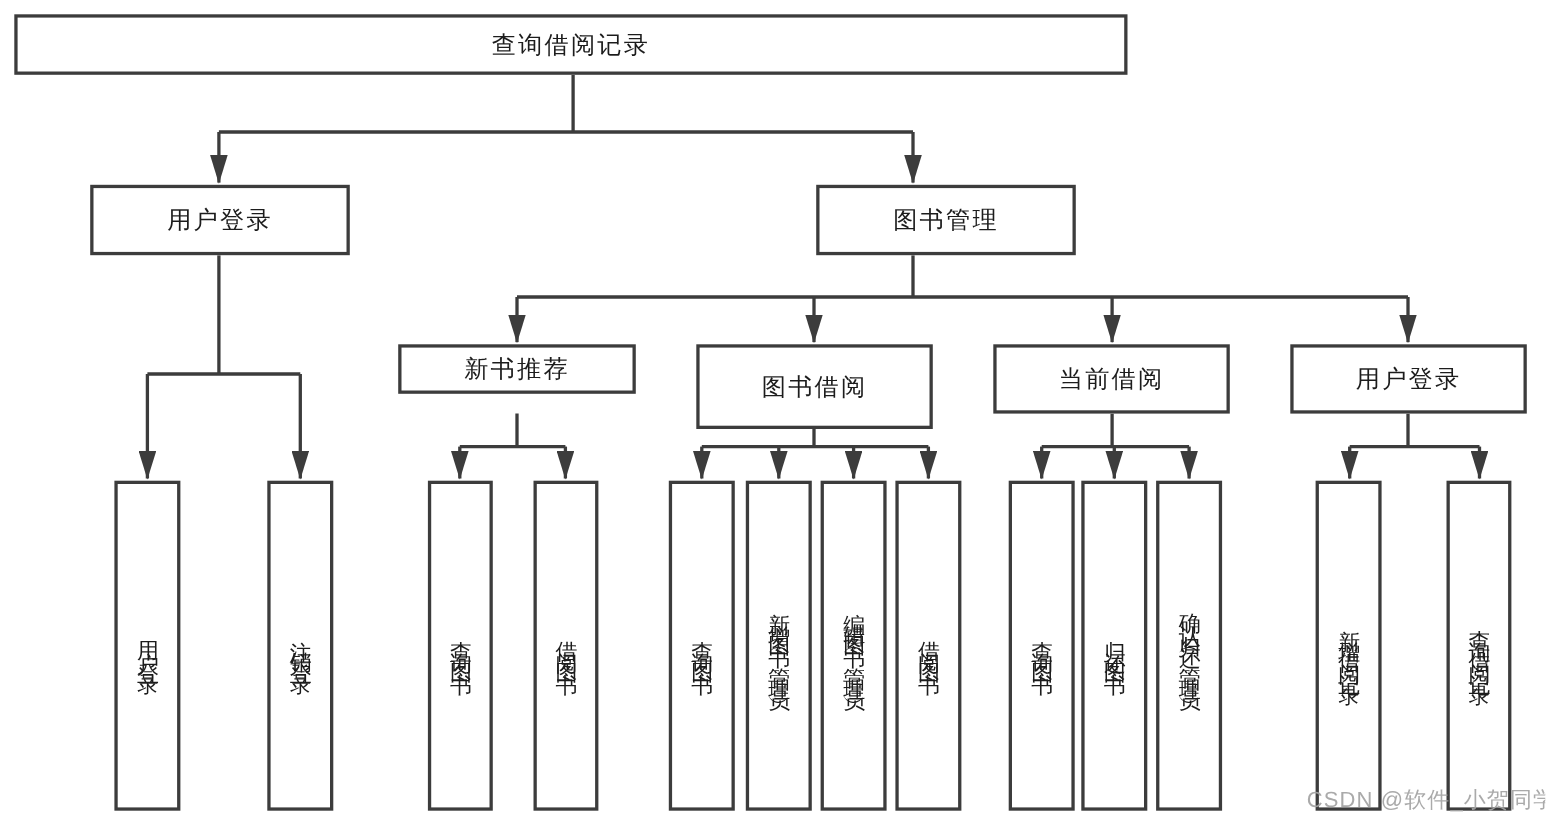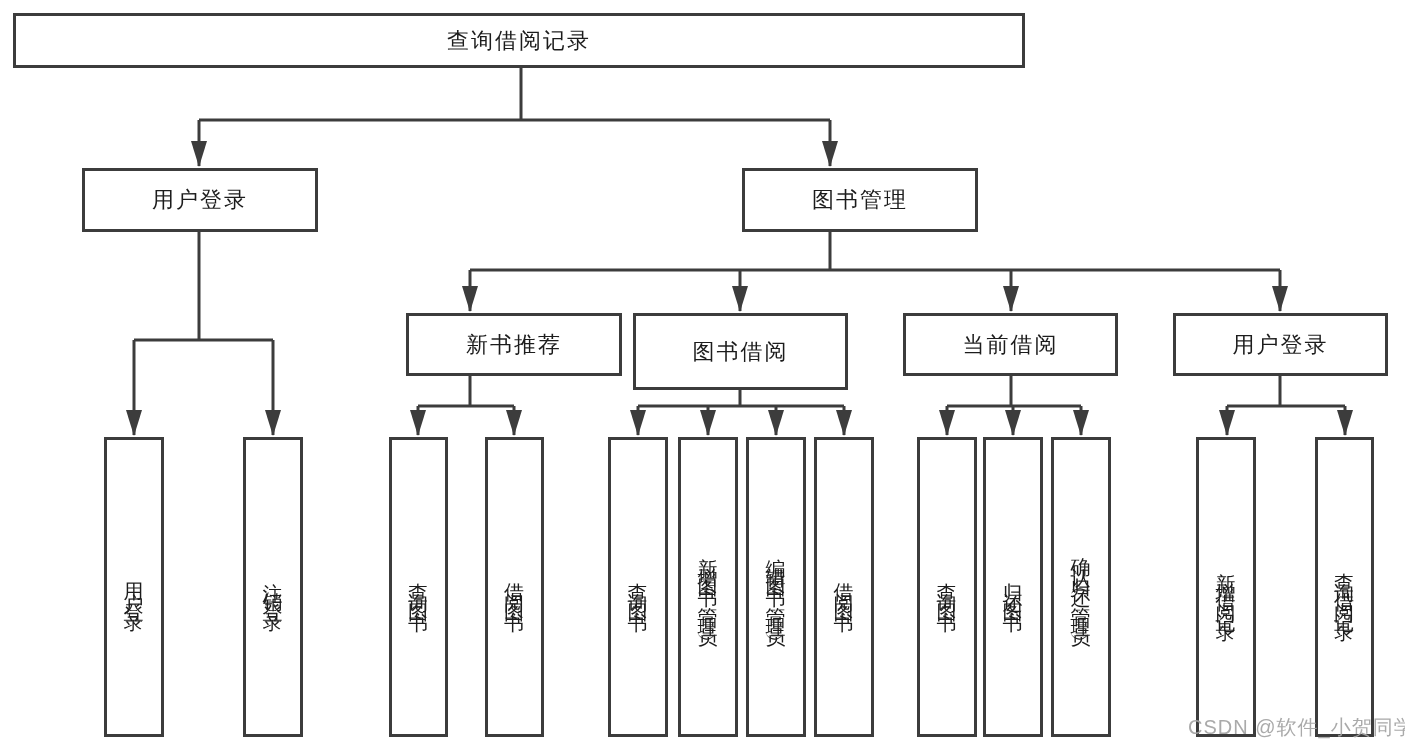--- a/index.html
+++ b/index.html
@@ -28,21 +28,21 @@
     font-size:20px;
     letter-spacing:10px;
     line-height:1;
   }
   
   .n-root{left:13px;top:13px;width:1012px;height:55px;}
   
   .n-l2-user-login{left:82px;top:168px;width:236px;height:64px;}
   .n-l2-book-mgmt{left:712px;top:168px;width:236px;height:64px;margin-left:30px;}
   
-  .n-l3-new-book{left:362px;top:313px;width:216px;height:63px;margin-left:44px;}
+  .n-l3-new-book{left:362px;top:313px;width:216px;height:45px;}
   .n-l3-book-borrow{left:633px;top:313px;width:215px;height:77px;}
   .n-l3-current-borrow{left:903px;top:313px;width:215px;height:63px;}
   .n-l3-borrow-records{left:1173px;top:313px;width:215px;height:63px;}
   
   .leaf{top:437px;height:300px;width:60px;}
   .n-leaf-user-login{left:104px;}
   .n-leaf-logout{left:243px;}
   .n-leaf-rec-query{left:389px;width:59px;}
   .n-leaf-rec-borrow{left:485px;width:59px;}
   .n-leaf-bb-query{left:608px;}

